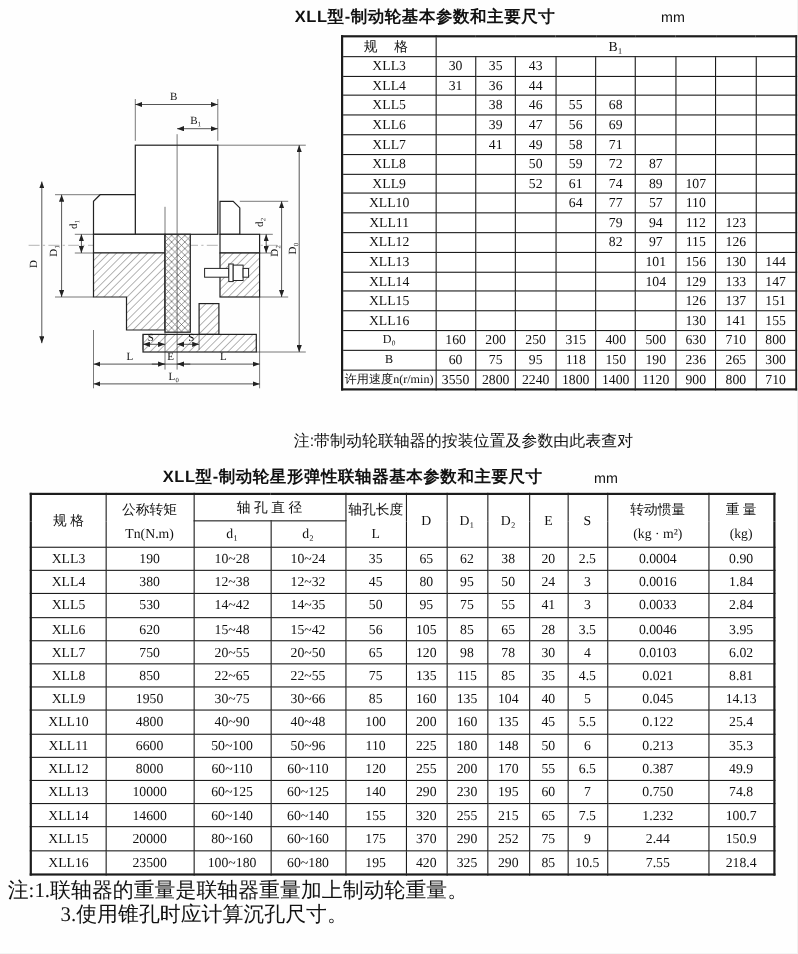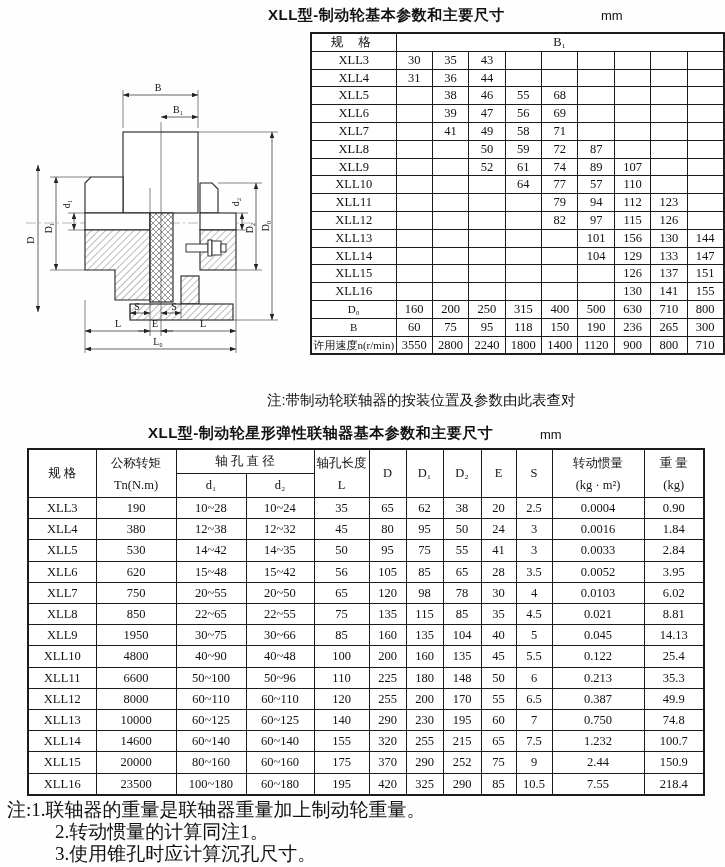--- a/index.html
+++ b/index.html
@@ -490,21 +490,21 @@
           <td>XLL6</td>
           <td>620</td>
           <td>15~48</td>
           <td>15~42</td>
           <td>56</td>
           <td>105</td>
           <td>85</td>
           <td>65</td>
           <td>28</td>
           <td>3.5</td>
-          <td>0.0052</td>
+          <td>0.0046</td>
           <td>3.95</td>
         </tr>
 
         <tr>
           <td>XLL7</td>
           <td>750</td>
           <td>20~55</td>
           <td>20~50</td>
           <td>65</td>
           <td>120</td>
@@ -648,17 +648,16 @@
           <td>85</td>
           <td>10.5</td>
           <td>7.55</td>
           <td>218.4</td>
         </tr>
       </tbody>
   </table>
 
   <div id="footnotes">
     <div class="fn">注:1.联轴器的重量是联轴器重量加上制动轮重量。</div>
-    <div class="fn indent">2.转动惯量的计算同注1。</div>
     <div class="fn indent">3.使用锥孔时应计算沉孔尺寸。</div>
   </div>
 
 </div>
 
 </body></html>

